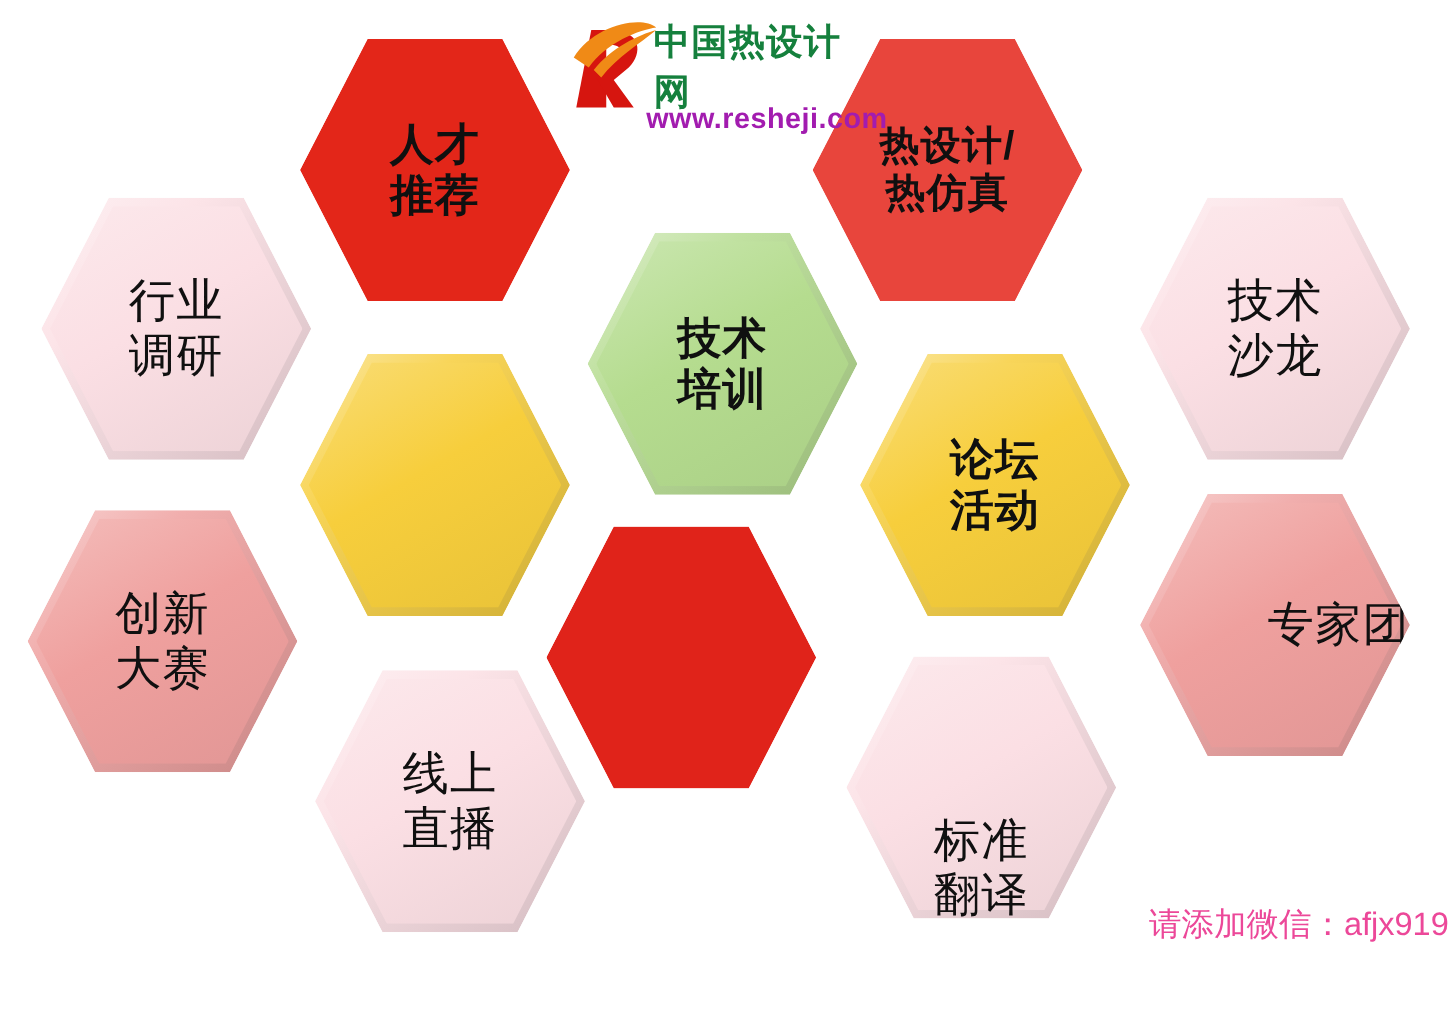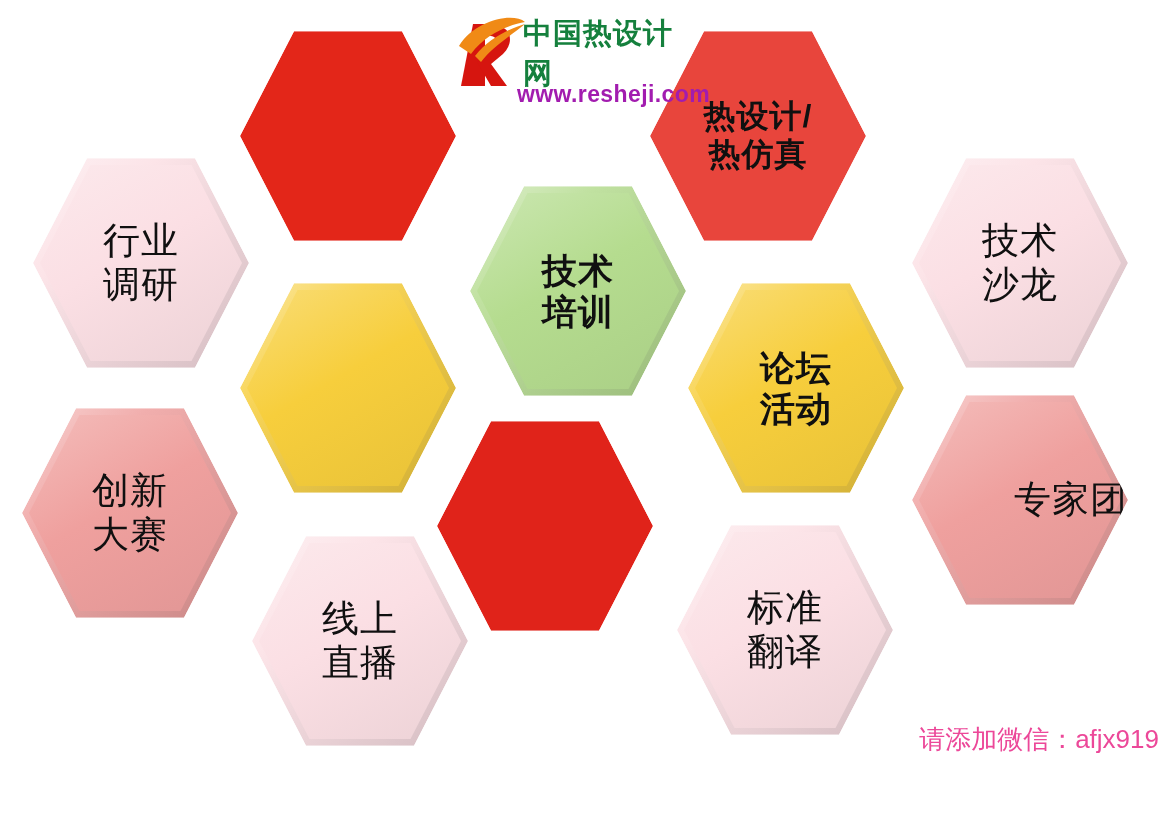--- a/index.html
+++ b/index.html
@@ -71,20 +71,22 @@
   #services{top:779px;font-size:29px;}
 </style>
 </head>
 <body>
 
 <div id="stage">
 
   <div id="hex-layer">
       <div class="hex flat" style="left: 240px; top: 28px;">
         <div class="face" style="background: rgb(227, 38, 25);"></div>
+        <div class="lbl bold">人才
+推荐</div>
       </div>
       <div class="hex flat" style="left: 650px; top: 28px;">
         <div class="face" style="background: rgb(232, 69, 60);"></div>
         <div class="lbl bold small">热设计/
 热仿真</div>
       </div>
       <div class="hex bevel" style="left: 33px; top: 155px;">
         <div class="face" style="background: linear-gradient(135deg, rgb(253, 241, 243) 0%, rgb(252, 228, 232) 30%, rgb(211, 187, 192) 100%);"></div>
         <div class="inner" style="background: linear-gradient(150deg, rgb(252, 233, 236) 0%, rgb(251, 223, 228) 45%, rgb(236, 210, 214) 100%);"></div>
         <div class="lbl reg">行业
@@ -125,21 +127,21 @@
       </div>
       <div class="hex flat" style="left: 437px; top: 418px;">
         <div class="face" style="background: rgb(224, 35, 26);"></div>
       </div>
       <div class="hex bevel" style="left: 252px; top: 533px;">
         <div class="face" style="background: linear-gradient(135deg, rgb(253, 241, 243) 0%, rgb(252, 228, 232) 30%, rgb(211, 187, 192) 100%);"></div>
         <div class="inner" style="background: linear-gradient(150deg, rgb(252, 233, 236) 0%, rgb(251, 223, 228) 45%, rgb(236, 210, 214) 100%);"></div>
         <div class="lbl reg">线上
 直播</div>
       </div>
-      <div class="hex bevel" style="left: 677px; top: 522px;">
+      <div class="hex bevel" style="left: 677px; top: 522px; align-items: flex-end;">
         <div class="face" style="background: linear-gradient(135deg, rgb(253, 241, 243) 0%, rgb(252, 228, 232) 30%, rgb(211, 187, 192) 100%);"></div>
         <div class="inner" style="background: linear-gradient(150deg, rgb(252, 233, 236) 0%, rgb(251, 223, 228) 45%, rgb(236, 210, 214) 100%);"></div>
         <div class="lbl reg">标准
 翻译</div>
       </div>
     </div>
 
   <div id="logo">
     <svg class="mark" viewBox="0 0 76 78">
       <path d="M6 74 L18 12 L30 12 L30 74 Z" fill="#d6150f"></path>

